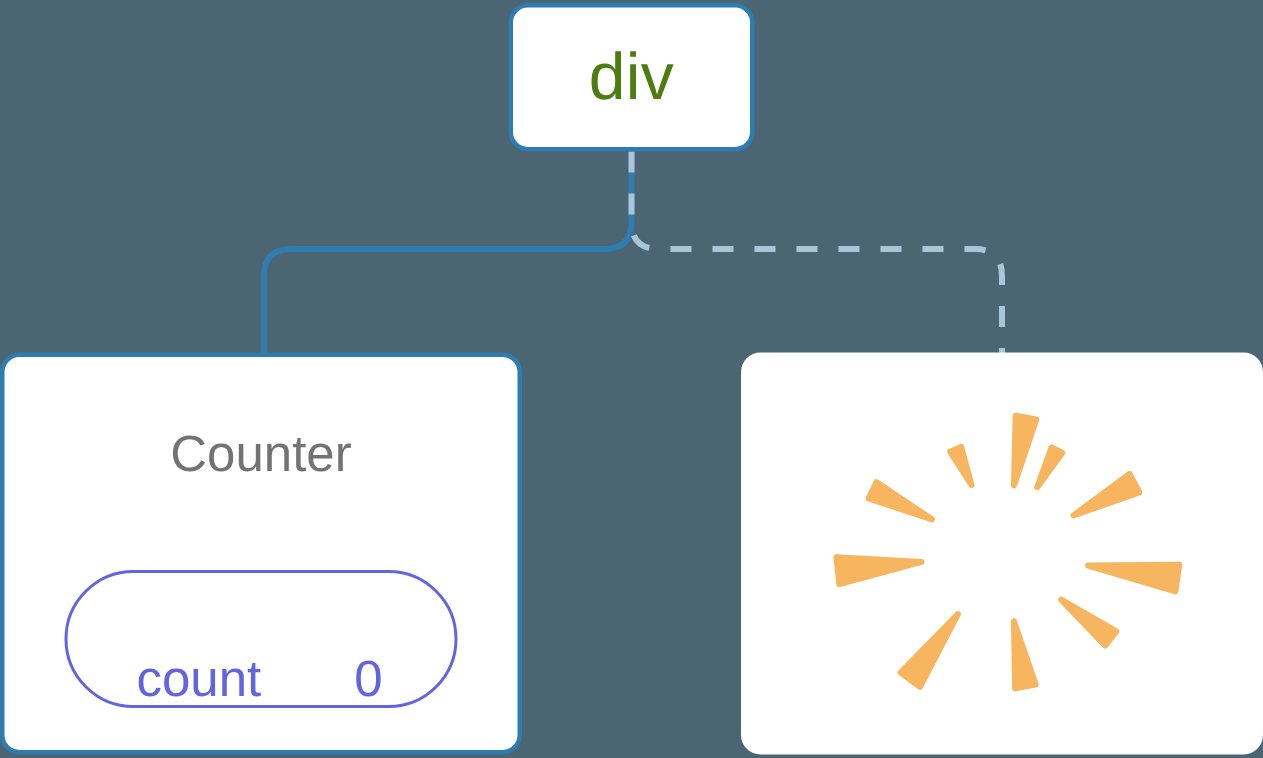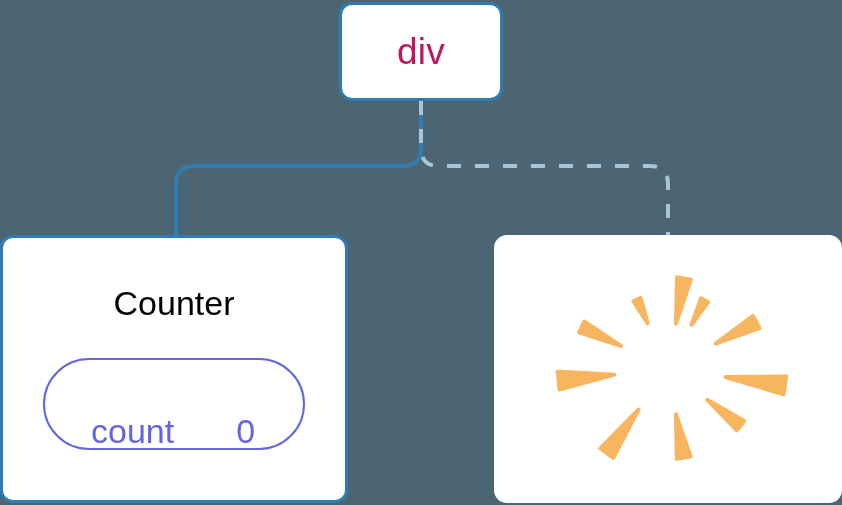--- a/index.html
+++ b/index.html
@@ -45,46 +45,46 @@
     top: 2px;
     width: 164px;
     height: 99px;
     border: 3px solid #2e7cb0;
     border-radius: 13px;
     display: flex;
     align-items: center;
     justify-content: center;
   }
   #node-div .node-title {
-    color: #be185d;
-    font-size: 37px;
+    color: #4d7c0f;
+    font-size: 44px;
     line-height: 1;
     letter-spacing: 0.2px;
     font-weight: 400;
   }
 
   
   #node-counter {
     left: 0px;
     top: 235px;
     width: 348px;
     height: 268px;
     border: 3px solid #2e7cb0;
     border-radius: 13px;
     display: flex;
     flex-direction: column;
     align-items: center;
     padding-top: 48px;
   }
   #node-counter .node-title {
-    color: #000000;
+    color: #737373;
     font-size: 34px;
     line-height: 1;
     font-weight: 400;
-    margin-bottom: 38px;
+    margin-bottom: 60px;
   }
 
   
   .state-pill {
     display: flex;
     align-items: flex-end;
     border: 2px solid #6264e0;
     border-radius: 999px;
     height: 92px;
     min-width: 262px;

